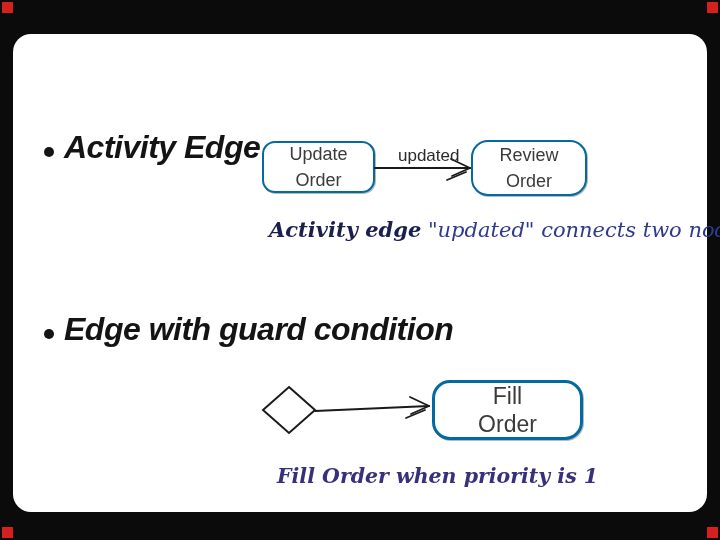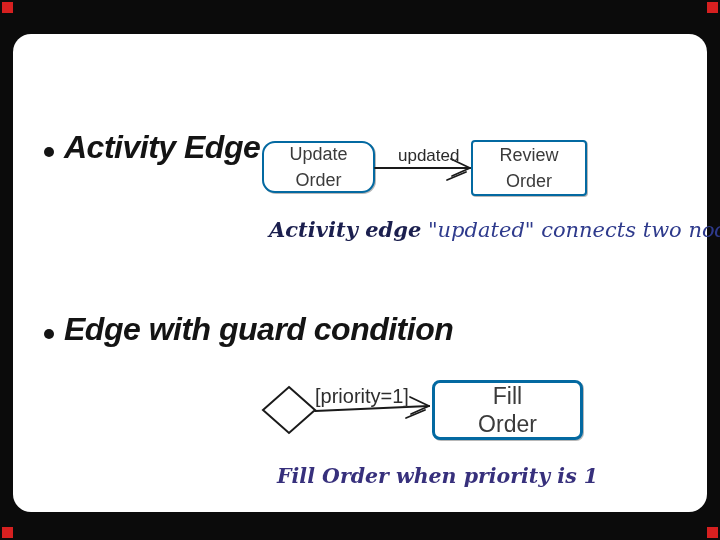--- a/index.html
+++ b/index.html
@@ -33,22 +33,22 @@
 
   .uml-box{
     position:absolute;box-sizing:border-box;
     background:#ffffff;border:2px solid #0369a1;
     display:flex;flex-direction:column;align-items:center;justify-content:center;
     color:#3b3b3b;text-align:center;
     box-shadow:1px 1px 0 rgba(0,0,0,0.28);
   }
   .uml-box .ln{line-height:26px;}
   .box-update{left:262px;top:141px;width:113px;height:52px;border-radius:13px;font-size:18px;}
-  .box-review{left:471px;top:140px;width:116px;height:56px;border-radius:4px;font-size:18px;}
-  .box-fill{left:432px;top:380px;width:151px;height:60px;border-radius:8px;border-width:3px;font-size:23px;}
+  .box-review{left:471px;top:140px;width:116px;height:56px;border-radius:17px;font-size:18px;}
+  .box-fill{left:432px;top:380px;width:151px;height:60px;border-radius:18px;border-width:3px;font-size:23px;}
   .box-fill .ln{line-height:28px;}
 
   .edge-label{
     position:absolute;color:#2b2b2b;white-space:nowrap;margin-top:12px;
   }
   .lbl-updated{left:398px;top:134px;font-size:17px;}
   .lbl-guard{left:315px;top:373px;font-size:20px;color:#2e2e2e;}
 
   .caption{
     position:absolute;font-family:"DejaVu Serif",serif;font-style:italic;
@@ -106,21 +106,20 @@
   <svg style="left:258px;top:384px;" width="176" height="52" viewBox="0 0 176 52">
     <polygon class="diamond" points="31,3 57,26 31,49 5,26"></polygon>
     <g>
       <line class="stroke" x1="57" y1="27" x2="171" y2="22"></line>
       <line class="stroke" x1="171" y1="22" x2="152" y2="13"></line>
       <line class="stroke" x1="171" y1="22" x2="153" y2="30"></line>
       <line class="stroke" x1="167" y1="26" x2="148" y2="34"></line>
     </g>
   </svg>
 
-  <div class="edge-label lbl-guard">[priority=1]</div>
 
   <div class="uml-box box-fill">
     <div class="ln">Fill</div>
     <div class="ln">Order</div>
   </div>
 
   <div class="caption caption-2">Fill Order when priority is 1</div>
 
 </div>
 

